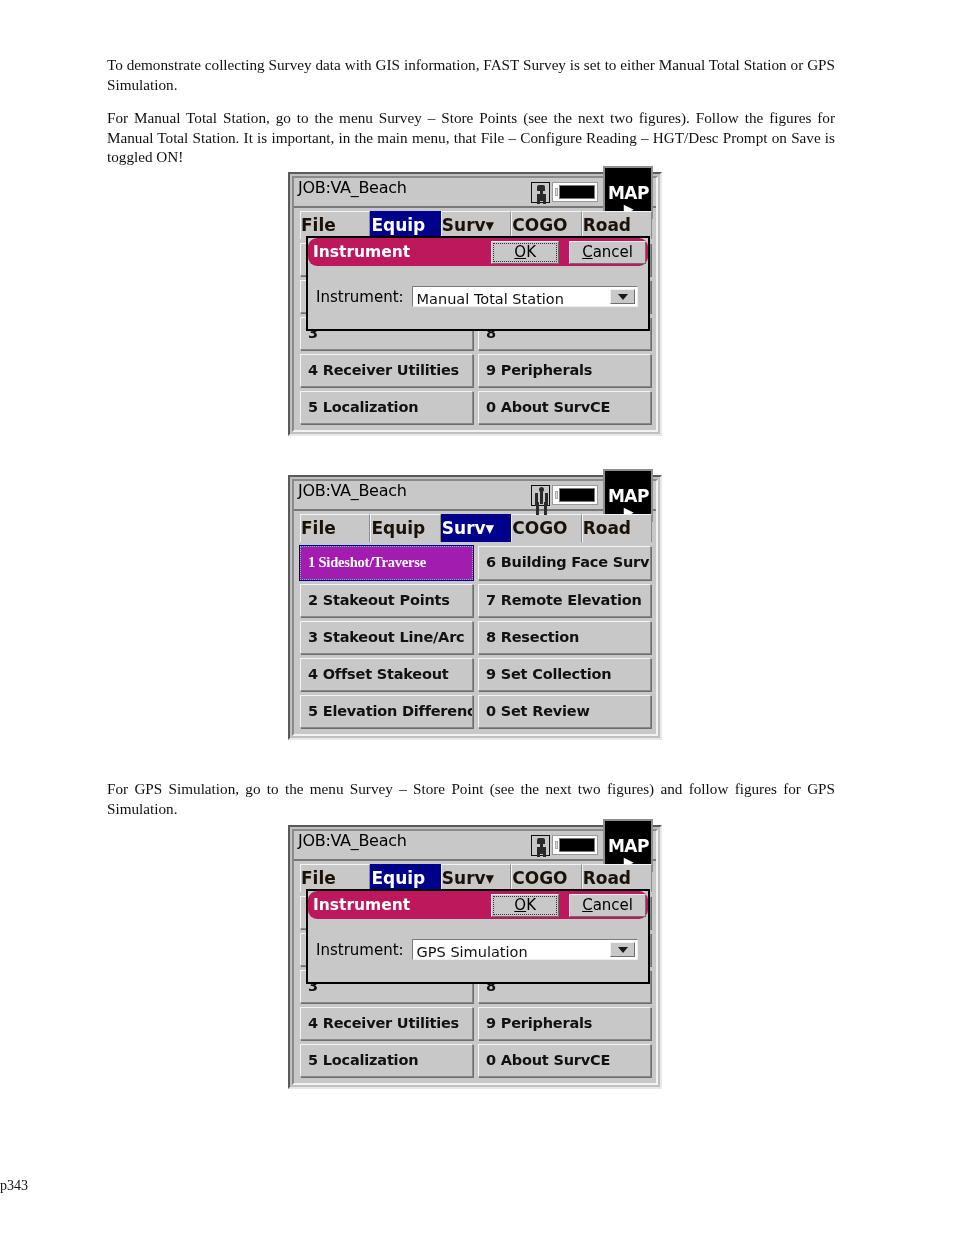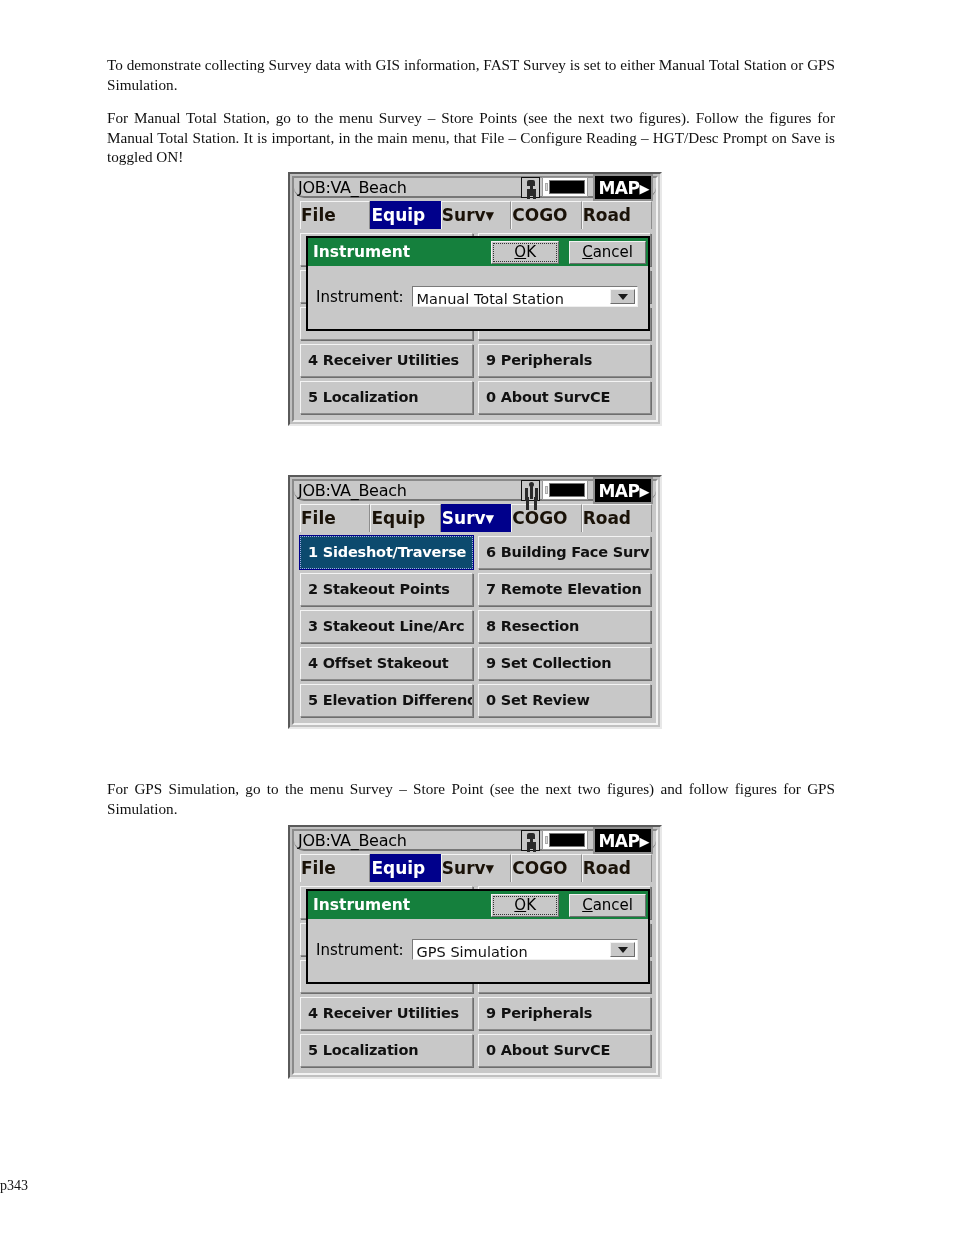--- a/index.html
+++ b/index.html
@@ -59,27 +59,26 @@
     border: 2px solid #8a8a8a;
     border-right-color: #f2f2f2;
     border-bottom-color: #f2f2f2;
     background: #c8c8c8;
     padding: 0;
     position: relative;
   }
 
   
   .titlebar {
-    height: 20px;
+    height: 30px;
     background: #c8c8c8;
     border-bottom: 2px solid #777;
     display: flex;
     padding: 0 3px 0 4px;
     box-sizing: border-box;
-    border-radius: 14px;
   }
   .job-title {
     flex: 1;
     font-family: "DejaVu Sans", sans-serif;
     font-size: 16px;
     letter-spacing: -0.3px;
     color: #000;
     white-space: nowrap;
   }
   .status-icons {
@@ -154,26 +153,27 @@
     border: 1px solid #777;
     box-sizing: border-box;
   }
   .map-btn {
     background: #000;
     color: #fff;
     font-family: "DejaVu Sans", sans-serif;
     font-weight: bold;
     font-size: 17px;
     letter-spacing: -0.5px;
-    padding: 4px 2px 2px 3px;
+    padding: 17px 2px 2px 3px;
     border: 2px solid #8f8f8f;
     margin-left: 3px;
     display: flex;
     align-items: center;
     line-height: 1;
+    flex-direction: column;
   }
   .map-btn .arr { font-size: 13px; margin-left: 0px; }
 
   
   .tabrow {
     display: flex;
     padding: 3px 4px 0 6px;
     background: #c8c8c8;
     box-sizing: border-box;
   }
@@ -219,41 +219,43 @@
     font-weight: bold;
     font-size: 14.5px;
     color: #111;
     padding: 7px 13px 8px 7px;
     box-sizing: border-box;
     white-space: nowrap;
     overflow: hidden;
     letter-spacing: -0.2px;
   }
   .menu-btn.selected {
-    background: #0c4a6e;
+    background: #a21caf;
     color: #ffffff;
     border: 1px dotted #9fa8e6;
     box-shadow: 0 0 0 1px #00008b;
+    font-family: Liberation Serif, serif;
   }
 
   
   .dialog {
     position: absolute;
     background: #c8c8c8;
     border: 2px solid #000;
     box-sizing: border-box;
     z-index: 5;
   }
   .dlg-title {
     display: flex;
     align-items: center;
-    background: #15803d;
+    background: #be185d;
     height: 28px;
     padding: 0 2px 0 5px;
     box-sizing: border-box;
+    border-radius: 9px;
   }
   .dlg-title-text {
     flex: 1;
     color: #ffffff;
     font-family: "DejaVu Sans", sans-serif;
     font-weight: bold;
     font-size: 15.5px;
   }
   .dlg-btn {
     background: #c8c8c8;

